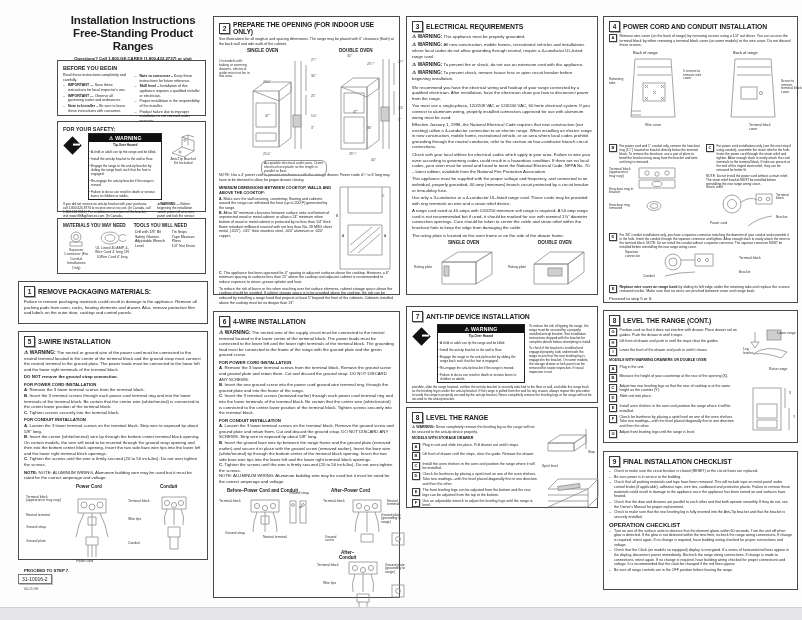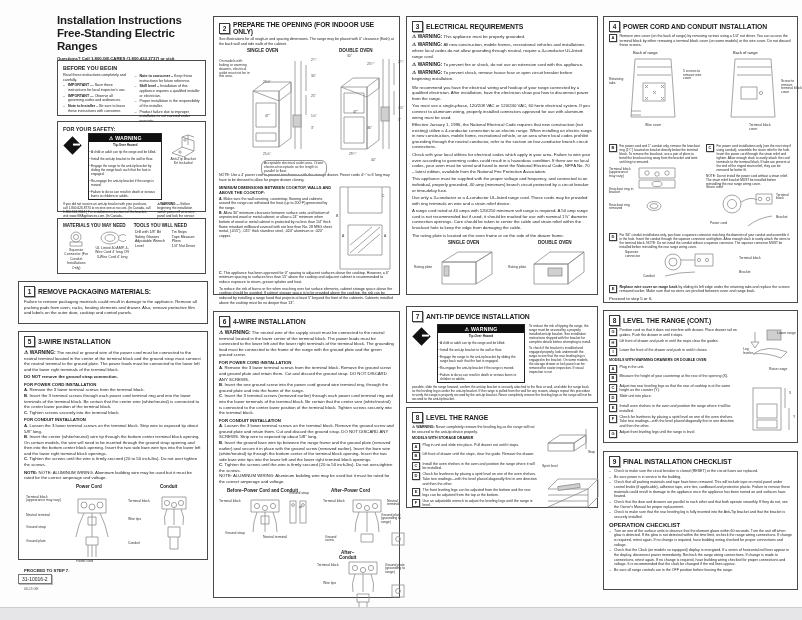--- a/index.html
+++ b/index.html
@@ -1,19 +1,19 @@
 <!DOCTYPE html>
 <html><head>
 <meta charset="utf-8">
 <style>
   html,body{margin:0;padding:0;background:#fff;}
   #page{position:relative;width:802px;height:620px;background:#fdfdfd;overflow:hidden;
         font-family:"Liberation Sans",sans-serif;color:#1c1c1c;}
   .box{position:absolute;border:1px solid #4a4a4a;background:#fff;padding:4px 5px;box-sizing:border-box;}
-  .nb{border:none;background:none;}
+  .nb{border:none;background:none;text-align:center;}
   .sec-h{display:flex;align-items:center;gap:3px;margin-bottom:2px;}
   .sec-n{flex:none;width:9px;height:9px;border:1px solid #3a3a3a;box-shadow:1px 1px 0 #aaa;
          font-size:6.5px;line-height:9px;font-weight:bold;text-align:center;background:#fff;}
   .sec-t{font-weight:bold;font-size:6.8px;letter-spacing:-.1px;}
   .t{font-size:4.3px;line-height:1.3;color:#222;}
   .t35{font-size:3.6px;line-height:1.3;color:#222;}
   .t3{font-size:3.2px;line-height:1.25;color:#222;}
   .b{font-weight:bold;}
   .h5{font-size:5.4px;font-weight:bold;}
   .h45{font-size:4.6px;font-weight:bold;}
@@ -44,21 +44,21 @@
   .caption-b{font-size:4.6px;font-weight:bold;text-align:center;}
   .center{text-align:center;}
 </style>
 </head>
 <body>
 
 <div id="page">
 
   <div class="nb" style="position:absolute;left:57px;top:14px;width:152px;">
     <div style="font-size:11.5px;font-weight:bold;letter-spacing:-.2px;line-height:1.15;">Installation Instructions</div>
-    <div style="font-size:11.5px;font-weight:bold;letter-spacing:-.2px;line-height:1.15;">Free-Standing Electric Ranges</div>
+    <div style="font-size:11.5px;font-weight:bold;letter-spacing:-.2px;line-height:1.15;">Free-Standing Product Ranges</div>
     <div class="t b mt2">Questions? Call 1.800.GE.CARES (1.800.432.2737) or visit www.GEAppliances.com.</div>
     <div class="t b">In Canada, call 1.800.561.3344 or visit www.GEAppliances.ca.</div>
   </div>
 
   <div class="box" style="left:57px;top:60px;width:149px;height:56px;">
     <div class="h5">BEFORE YOU BEGIN</div>
     <div class="twocol mt2">
       <div class="grow">
         <div class="t35">Read these instructions completely and carefully.</div>
         <div class="t35 bull"><span class="b">IMPORTANT —</span> <span>Save these instructions for local inspector's use.</span></div>

